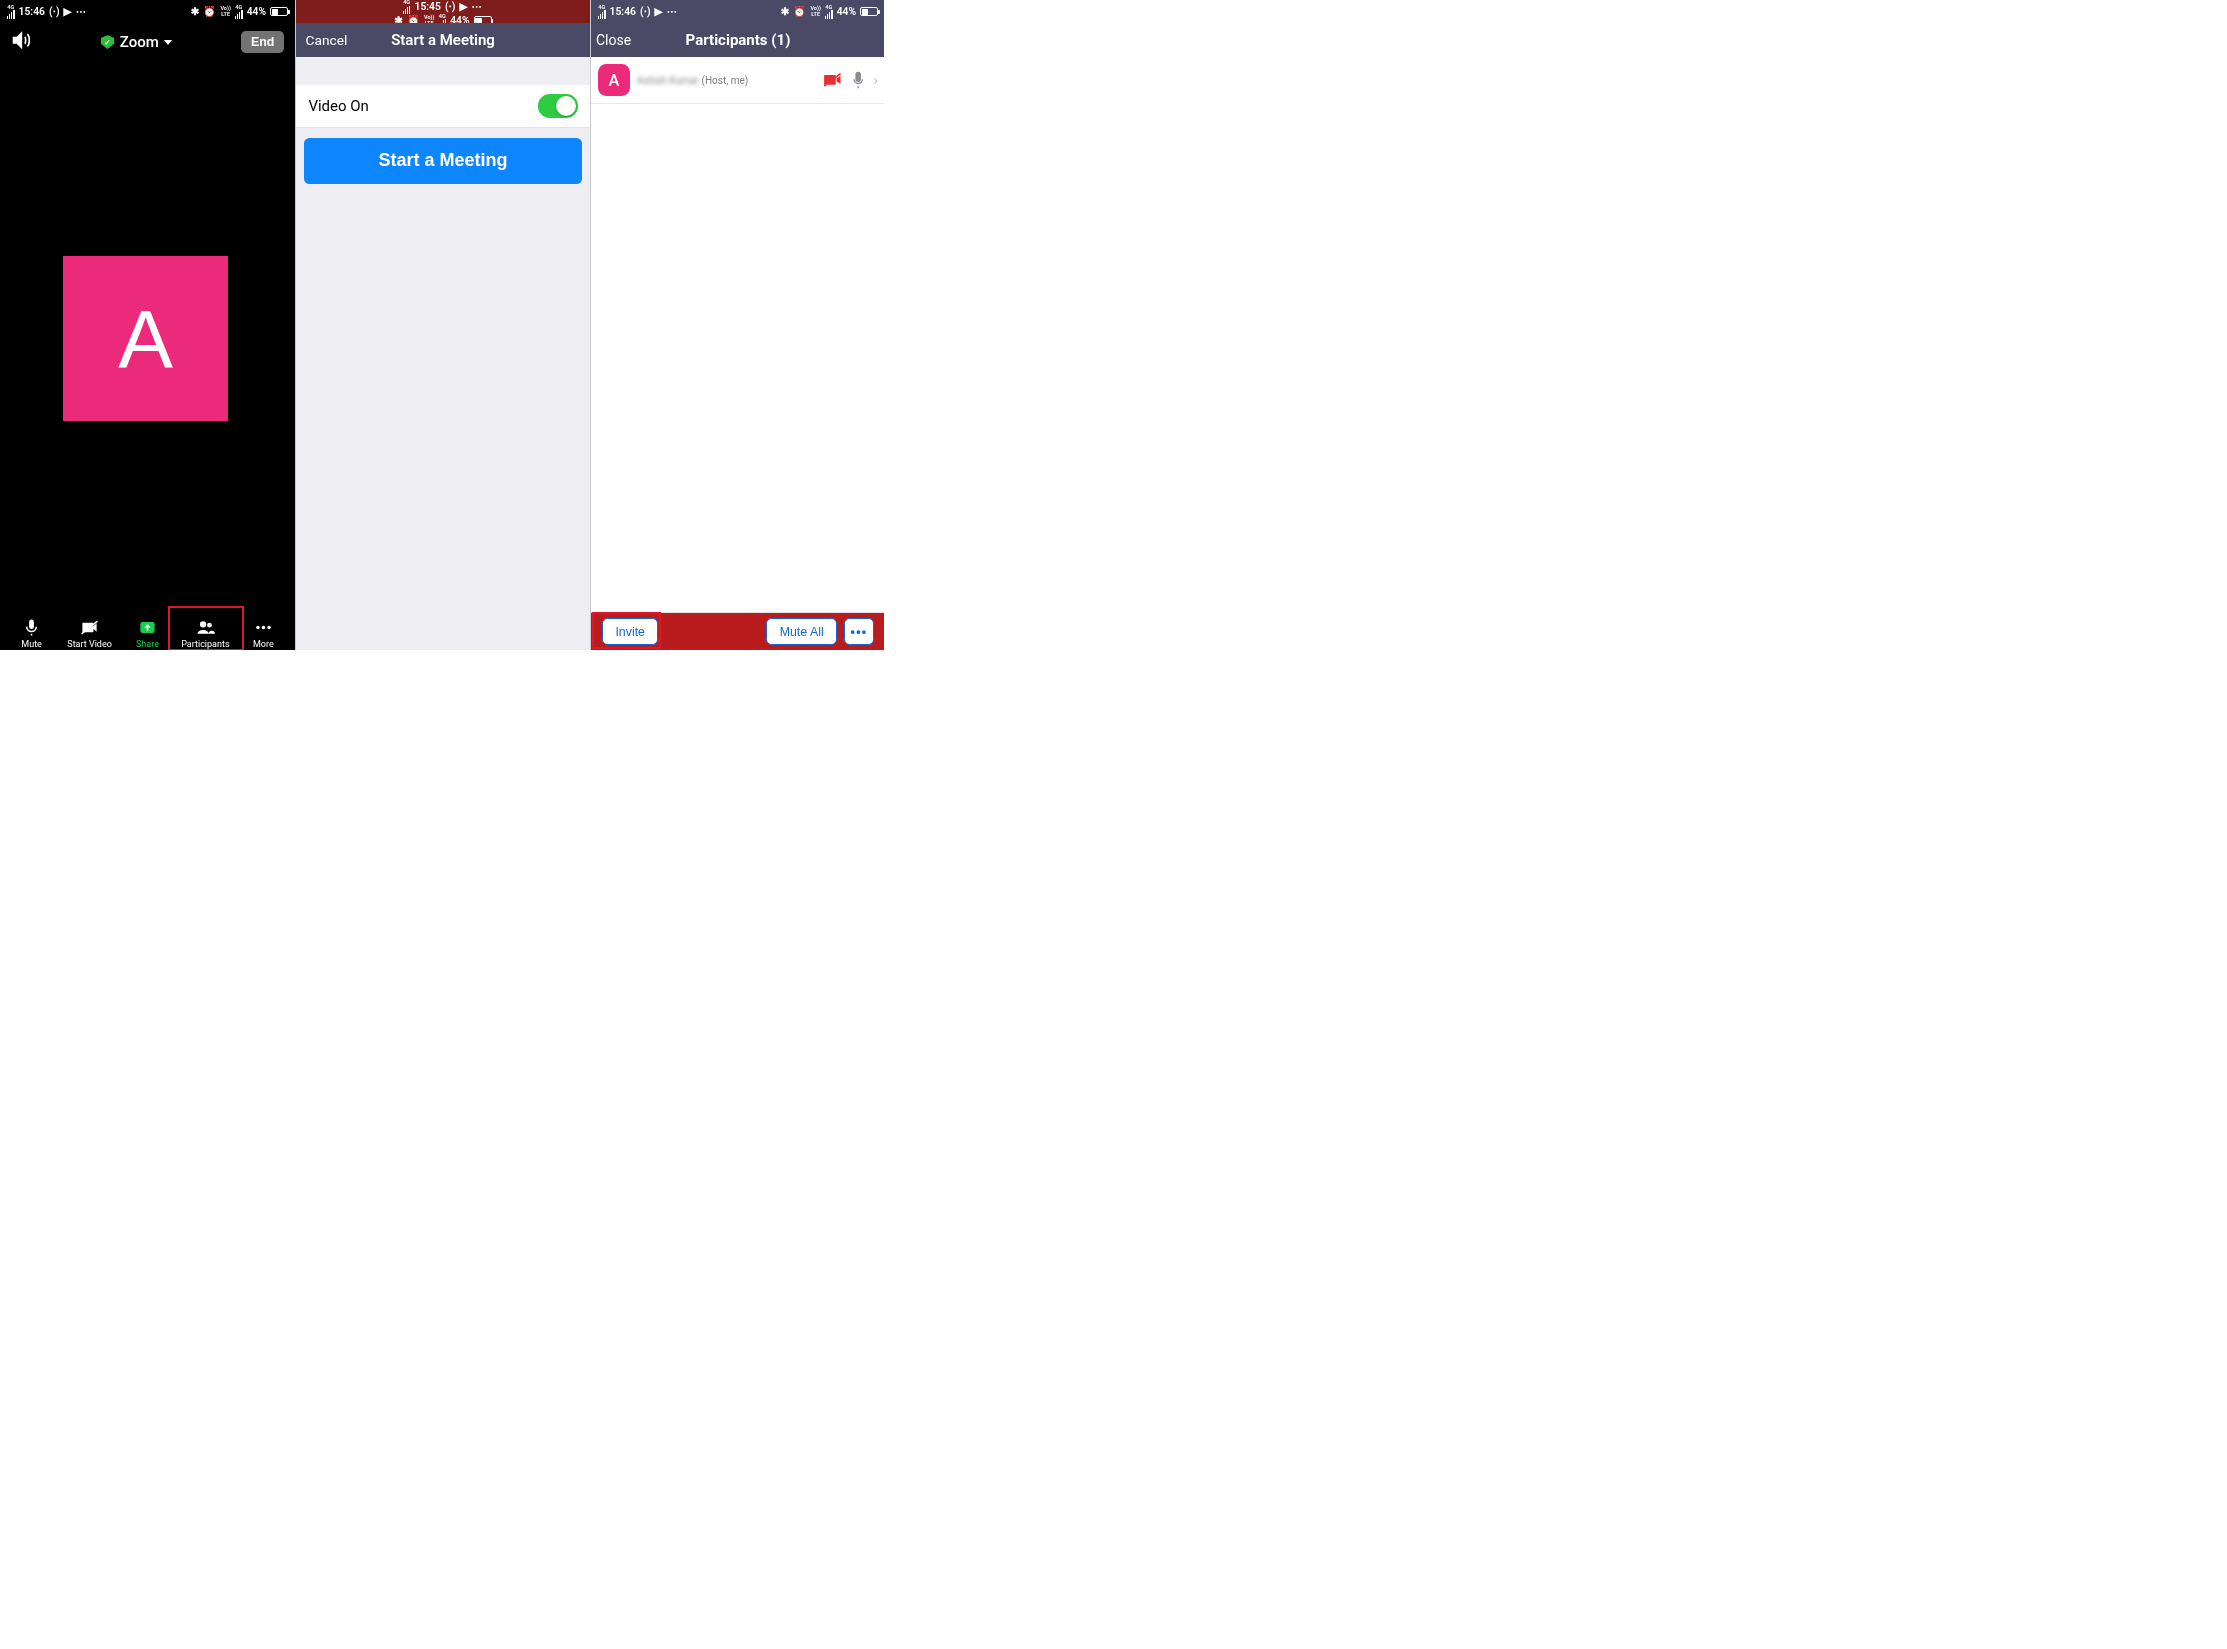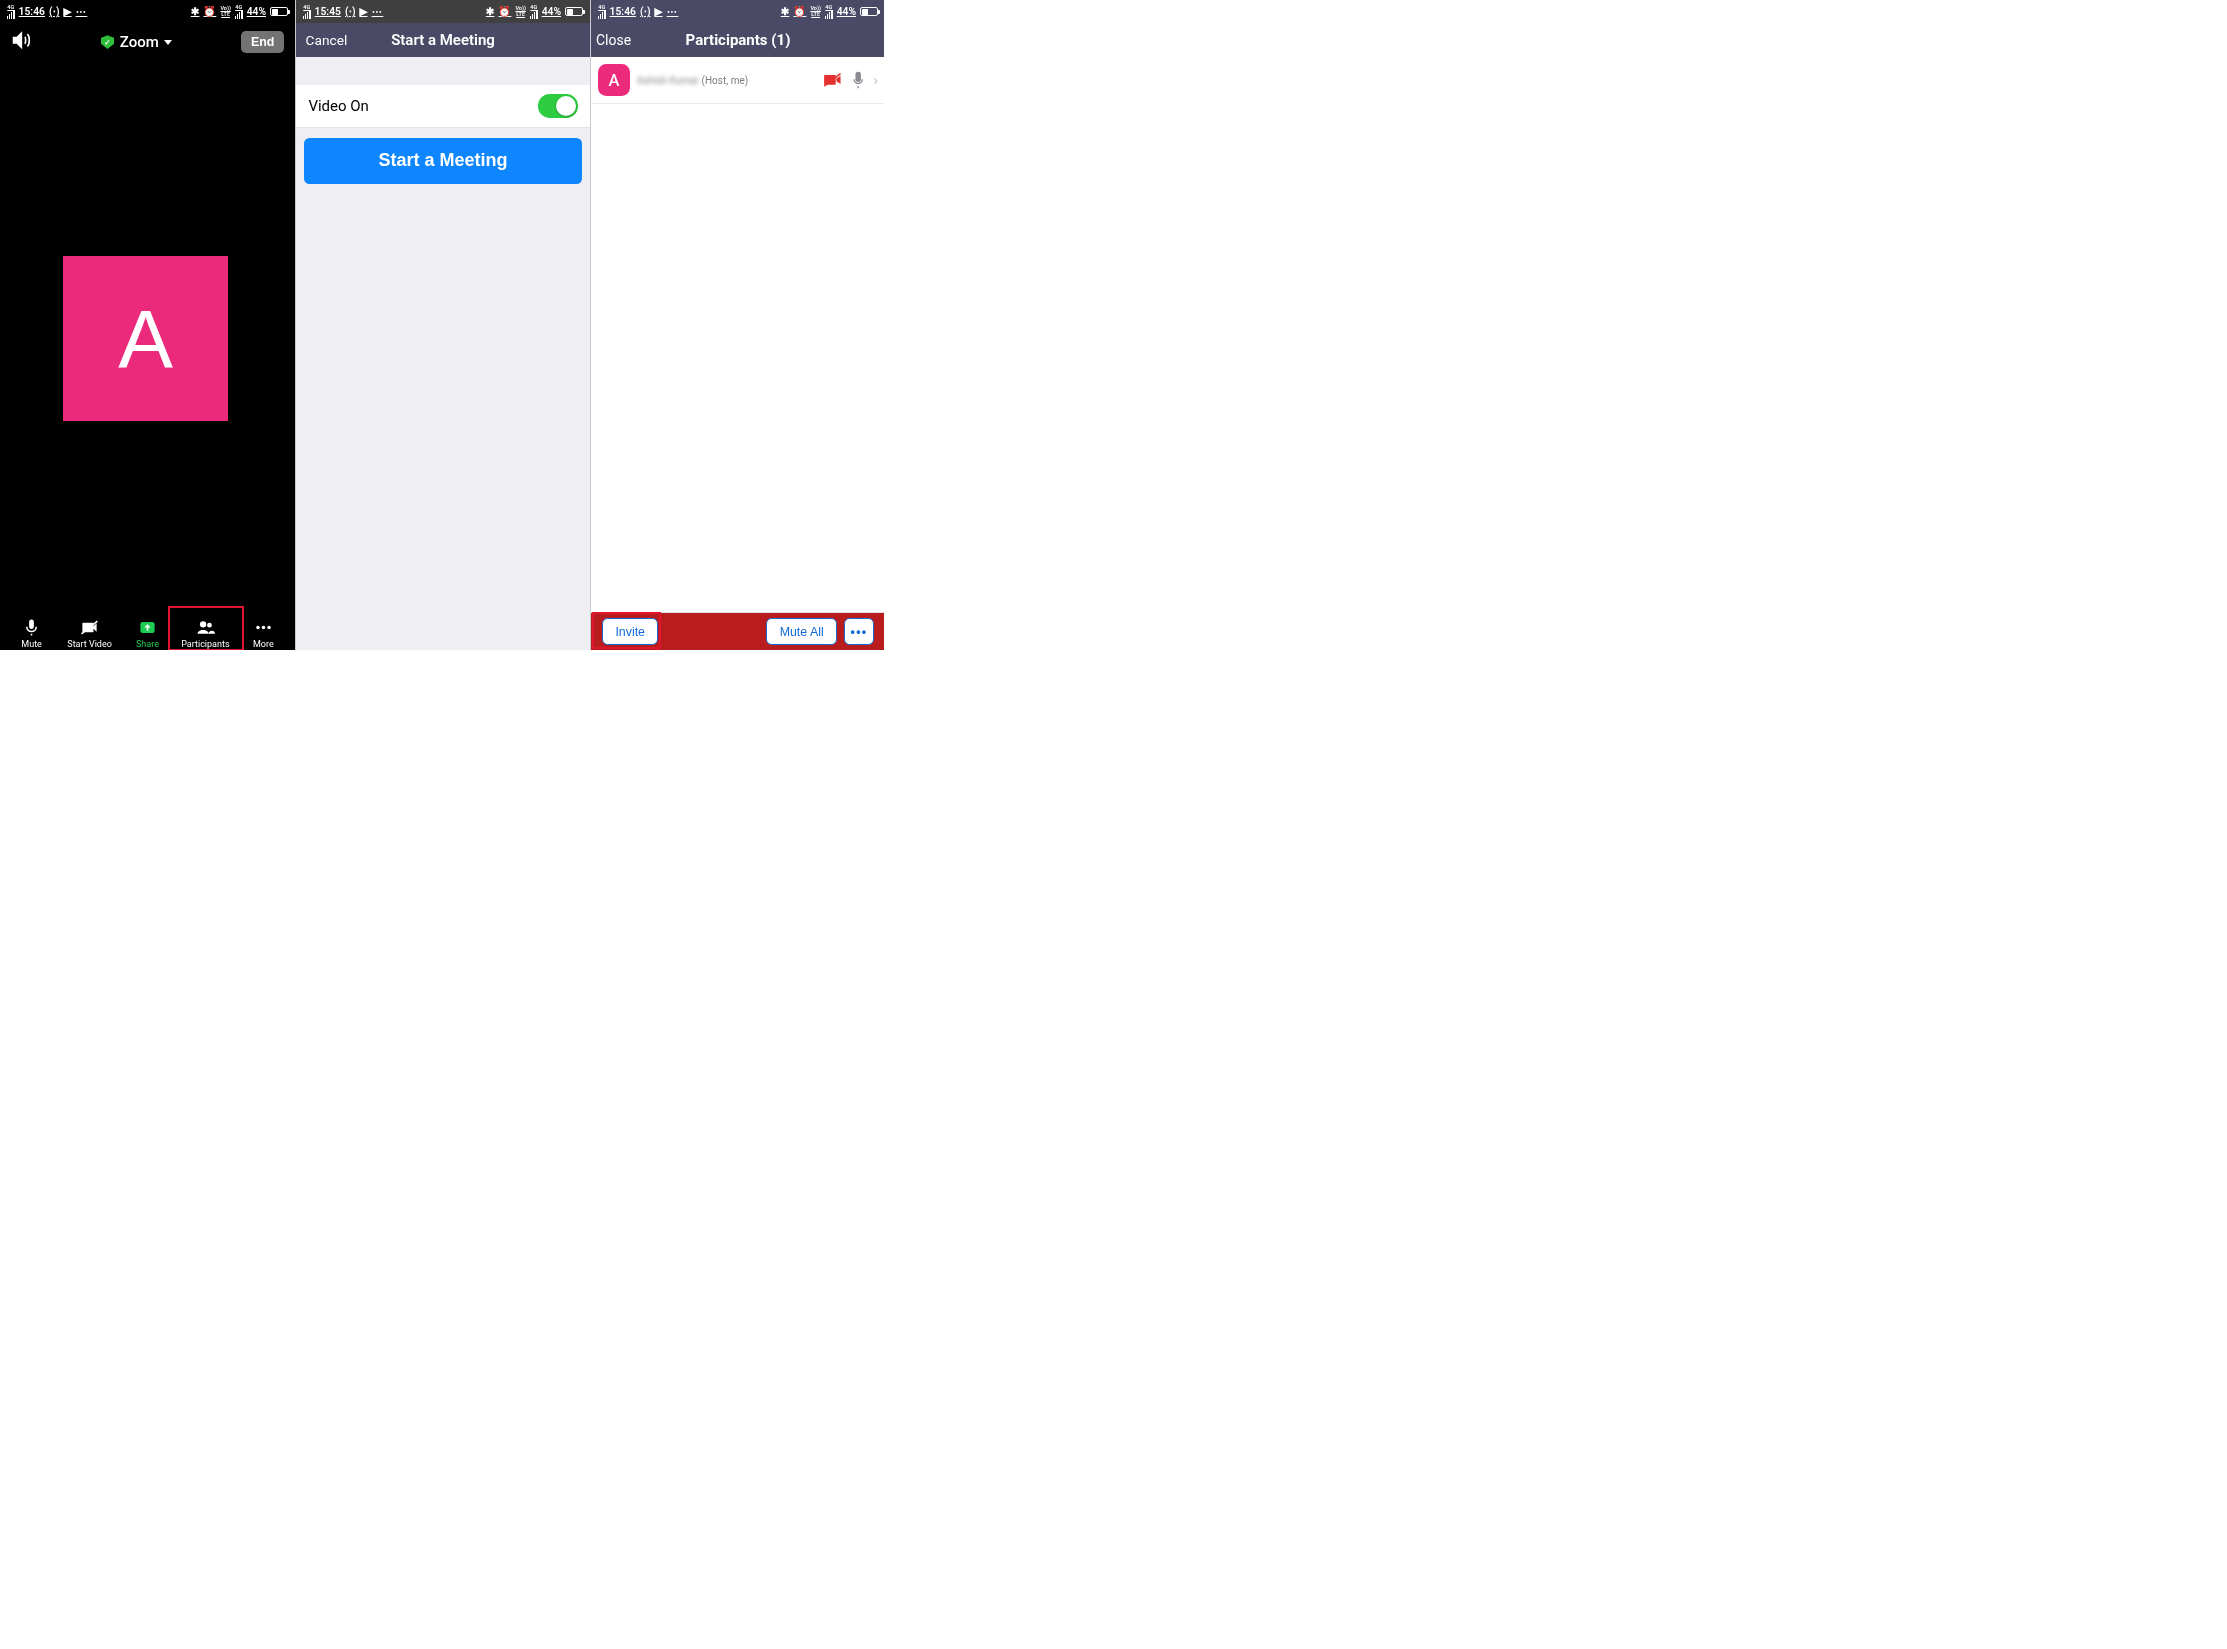--- a/index.html
+++ b/index.html
@@ -19,21 +19,20 @@
   }
   
   .status-bar {
     height: 23.4px;
     display: flex;
     justify-content: space-between;
     align-items: center;
     padding: 0 6.9px;
     font-size: 10.3px;
     font-weight: 600;
-    text-decoration: underline;
   }
   .status-left, .status-right { display: flex; align-items: center; gap: 4.1px; }
   .sig-icon { display:inline-flex; align-items:flex-end; gap:0.7px; height:8.2px;}
   .sig-icon span{ width:1.4px; background:currentColor; display:inline-block;}
   .sig-icon span:nth-child(1){height:2.7px} .sig-icon span:nth-child(2){height:4.8px}
   .sig-icon span:nth-child(3){height:6.9px} .sig-icon span:nth-child(4){height:8.2px}
   .tiny { font-size: 5.5px; line-height: 5.5px; }
   .stack { display:flex; flex-direction:column; align-items:center; line-height:5.5px;}
   .dots3 { letter-spacing: 1.4px; font-weight:bold;}
   .batt { display:inline-flex; align-items:center;}
@@ -56,21 +55,21 @@
   .p1-bottom{ position:absolute; bottom:0; left:0; right:0; display:flex; justify-content:space-around; align-items:flex-end; padding:5.5px 2.7px 1.4px; }
   .tb-item{ display:flex; flex-direction:column; align-items:center; gap:1.4px; min-width:52px;}
   .tb-item .lbl{ font-size:9px; color:#fff; white-space:nowrap;}
   .tb-item.green .lbl{ color:#1ecb52;}
   .tb-item svg{ width:19px; height:19px; }
   .highlight-box{ position:absolute; border:2.7px solid #e0152f; pointer-events:none;}
   .p1 .highlight-box{ left:168px; bottom:-1.4px; width:76px; height:45px;}
 
   
   .p2 { background:#efeff3; color:#000; border-left:0.7px solid #c9c9d0; }
-  .p2 .status-bar{ background:#404040; color:#fff; }
+  .p2 .status-bar{ background:#7f1d1d; color:#fff;flex-direction:column; }
   .p2-nav{ background:#4b4a66; color:#fff; height:34px; display:flex; align-items:center; justify-content:center; position:relative; font-size:15px; font-weight:600;}
   .p2-nav .left{ position:absolute; left:9.6px; font-weight:400; font-size:13.7px;}
   .spacer-gray{ height:27.5px; background:#efeff3;}
   .setting-row{ background:#fff; padding:9.6px 12.4px; display:flex; justify-content:space-between; align-items:center; font-size:15px; border-bottom:0.7px solid #e4e4e8;}
   .setting-row.multi{ flex-direction:row; align-items:flex-start;}
   .setting-col{ display:flex; flex-direction:column; gap:2.7px;}
   .sub-gray{ color:#b8b8be; font-size:13px; filter:blur(1.7px);}
   .switch{ width:40px; height:23.4px; border-radius:11.7px; position:relative; }
   .switch.on{ background:#2ecc40;}
   .switch.off{ background:#fff; border:1px solid #d7d7dc;}

